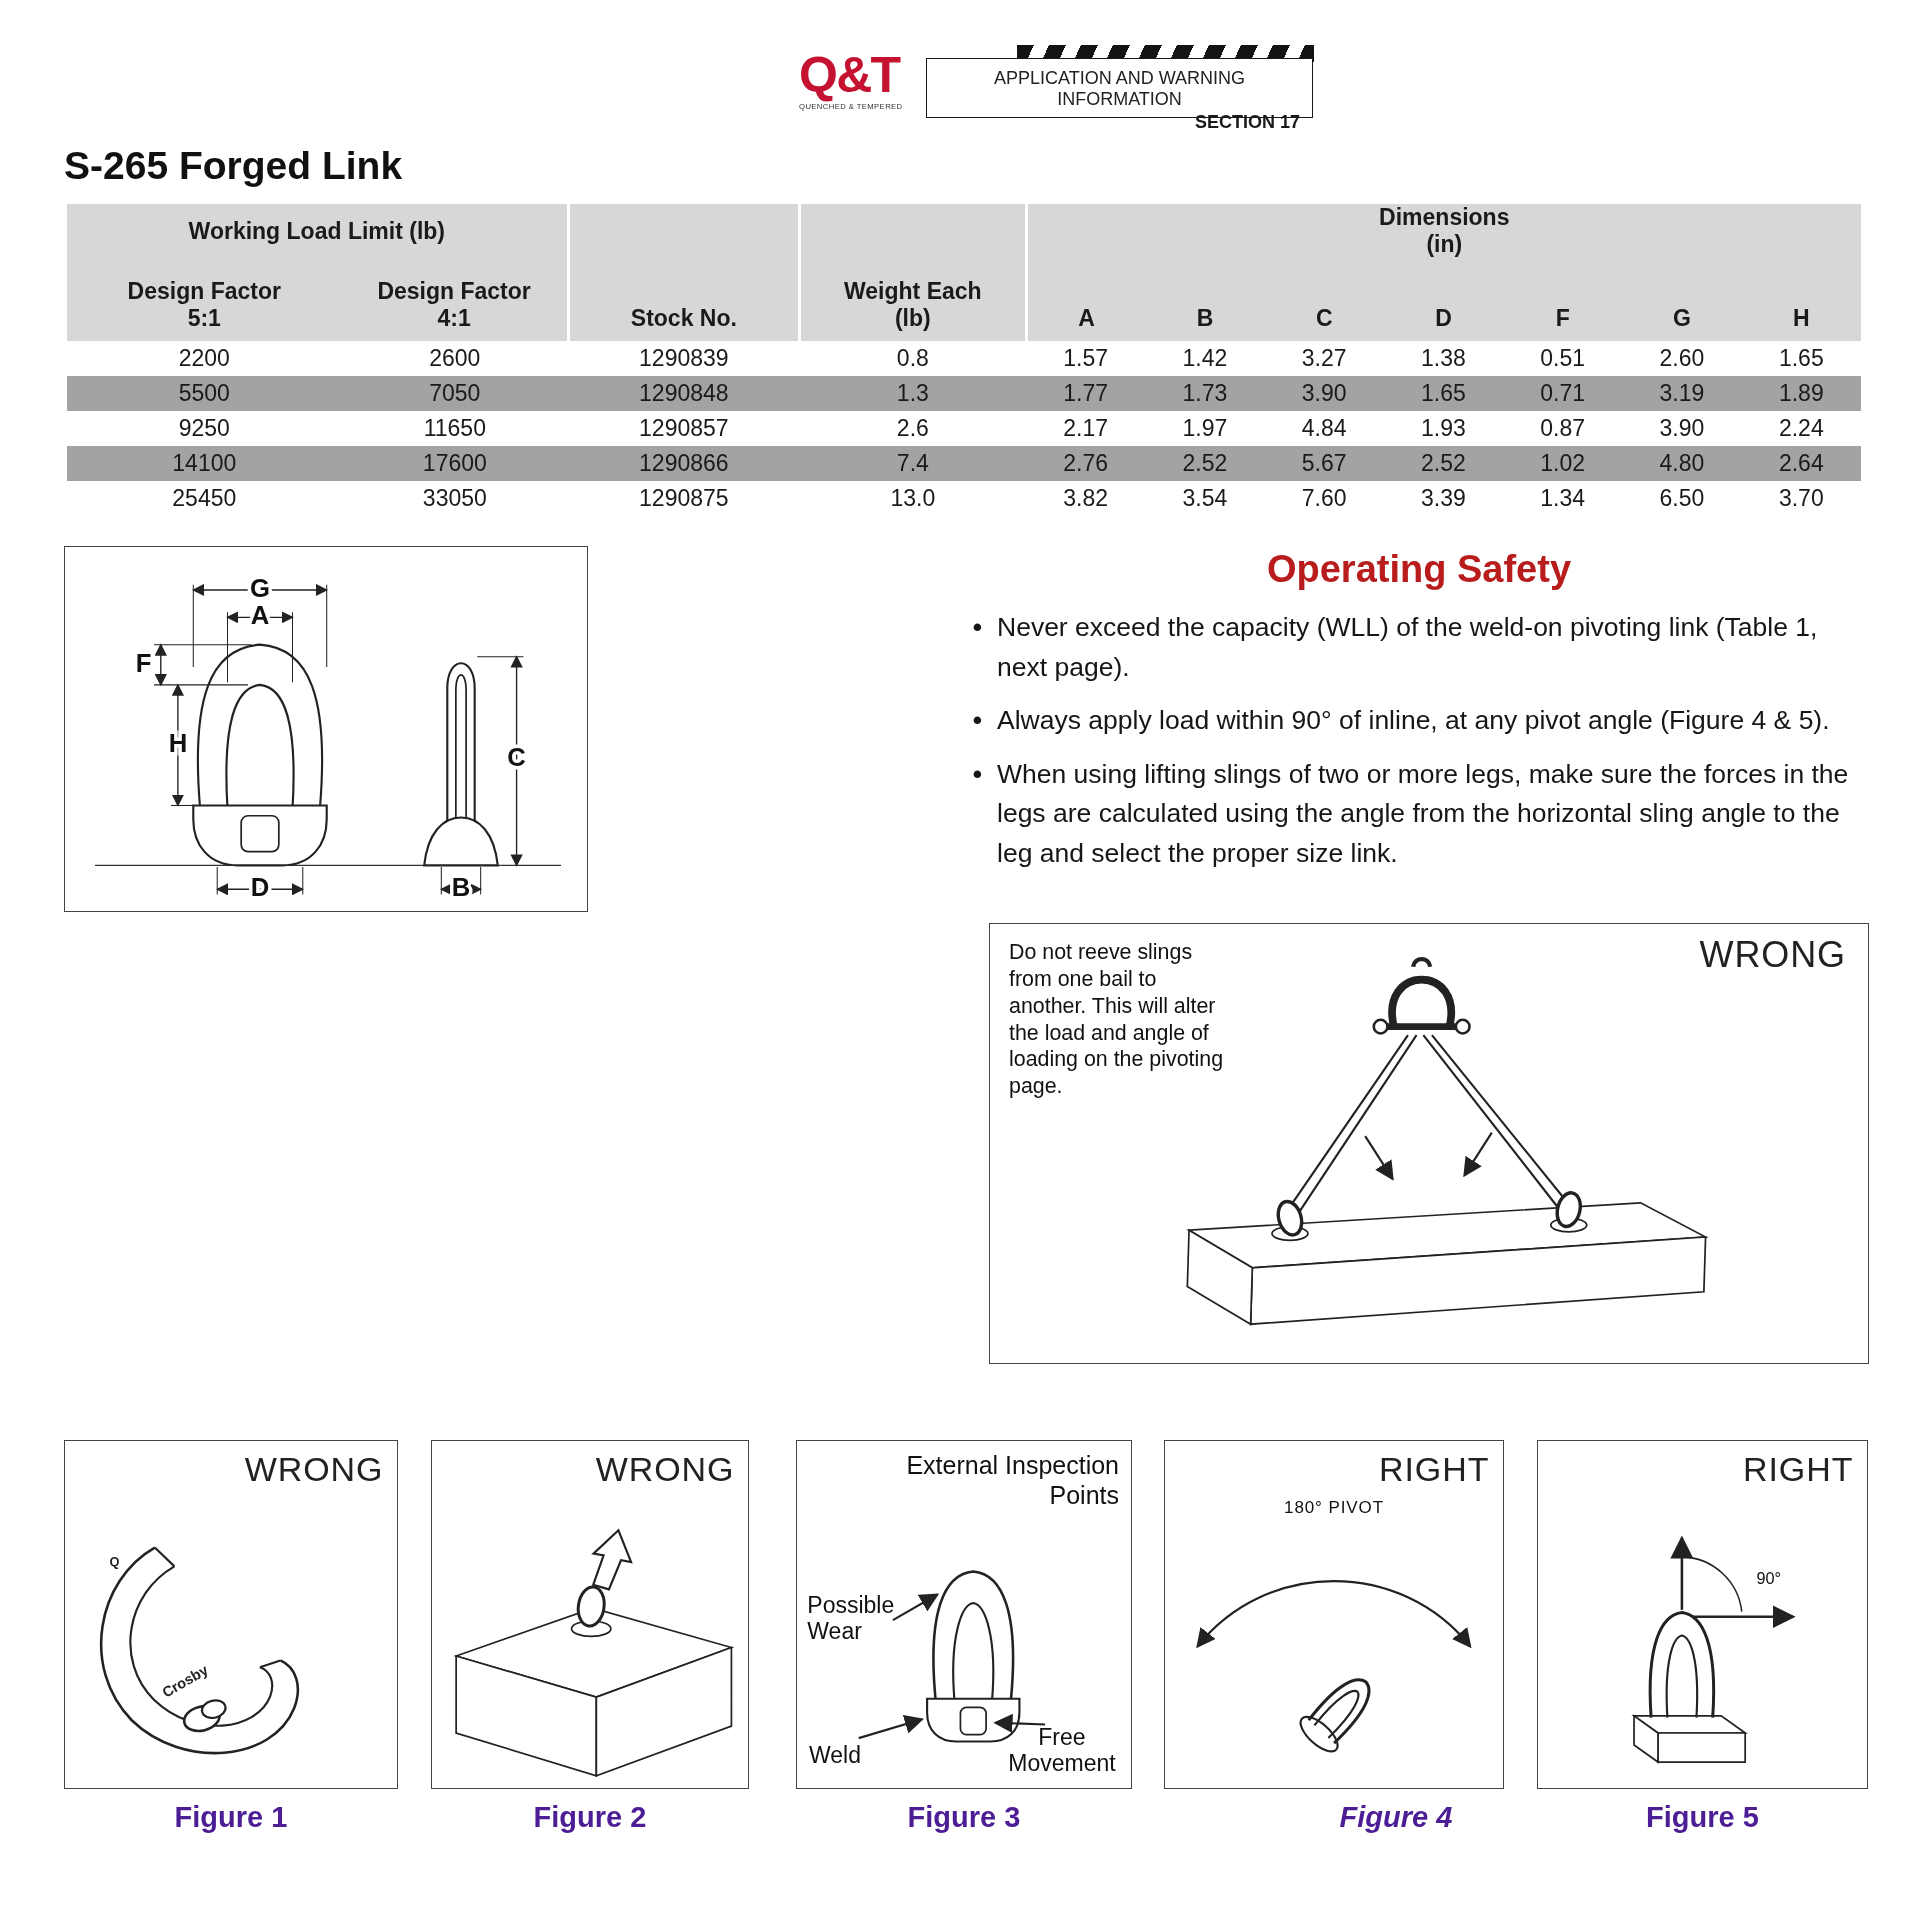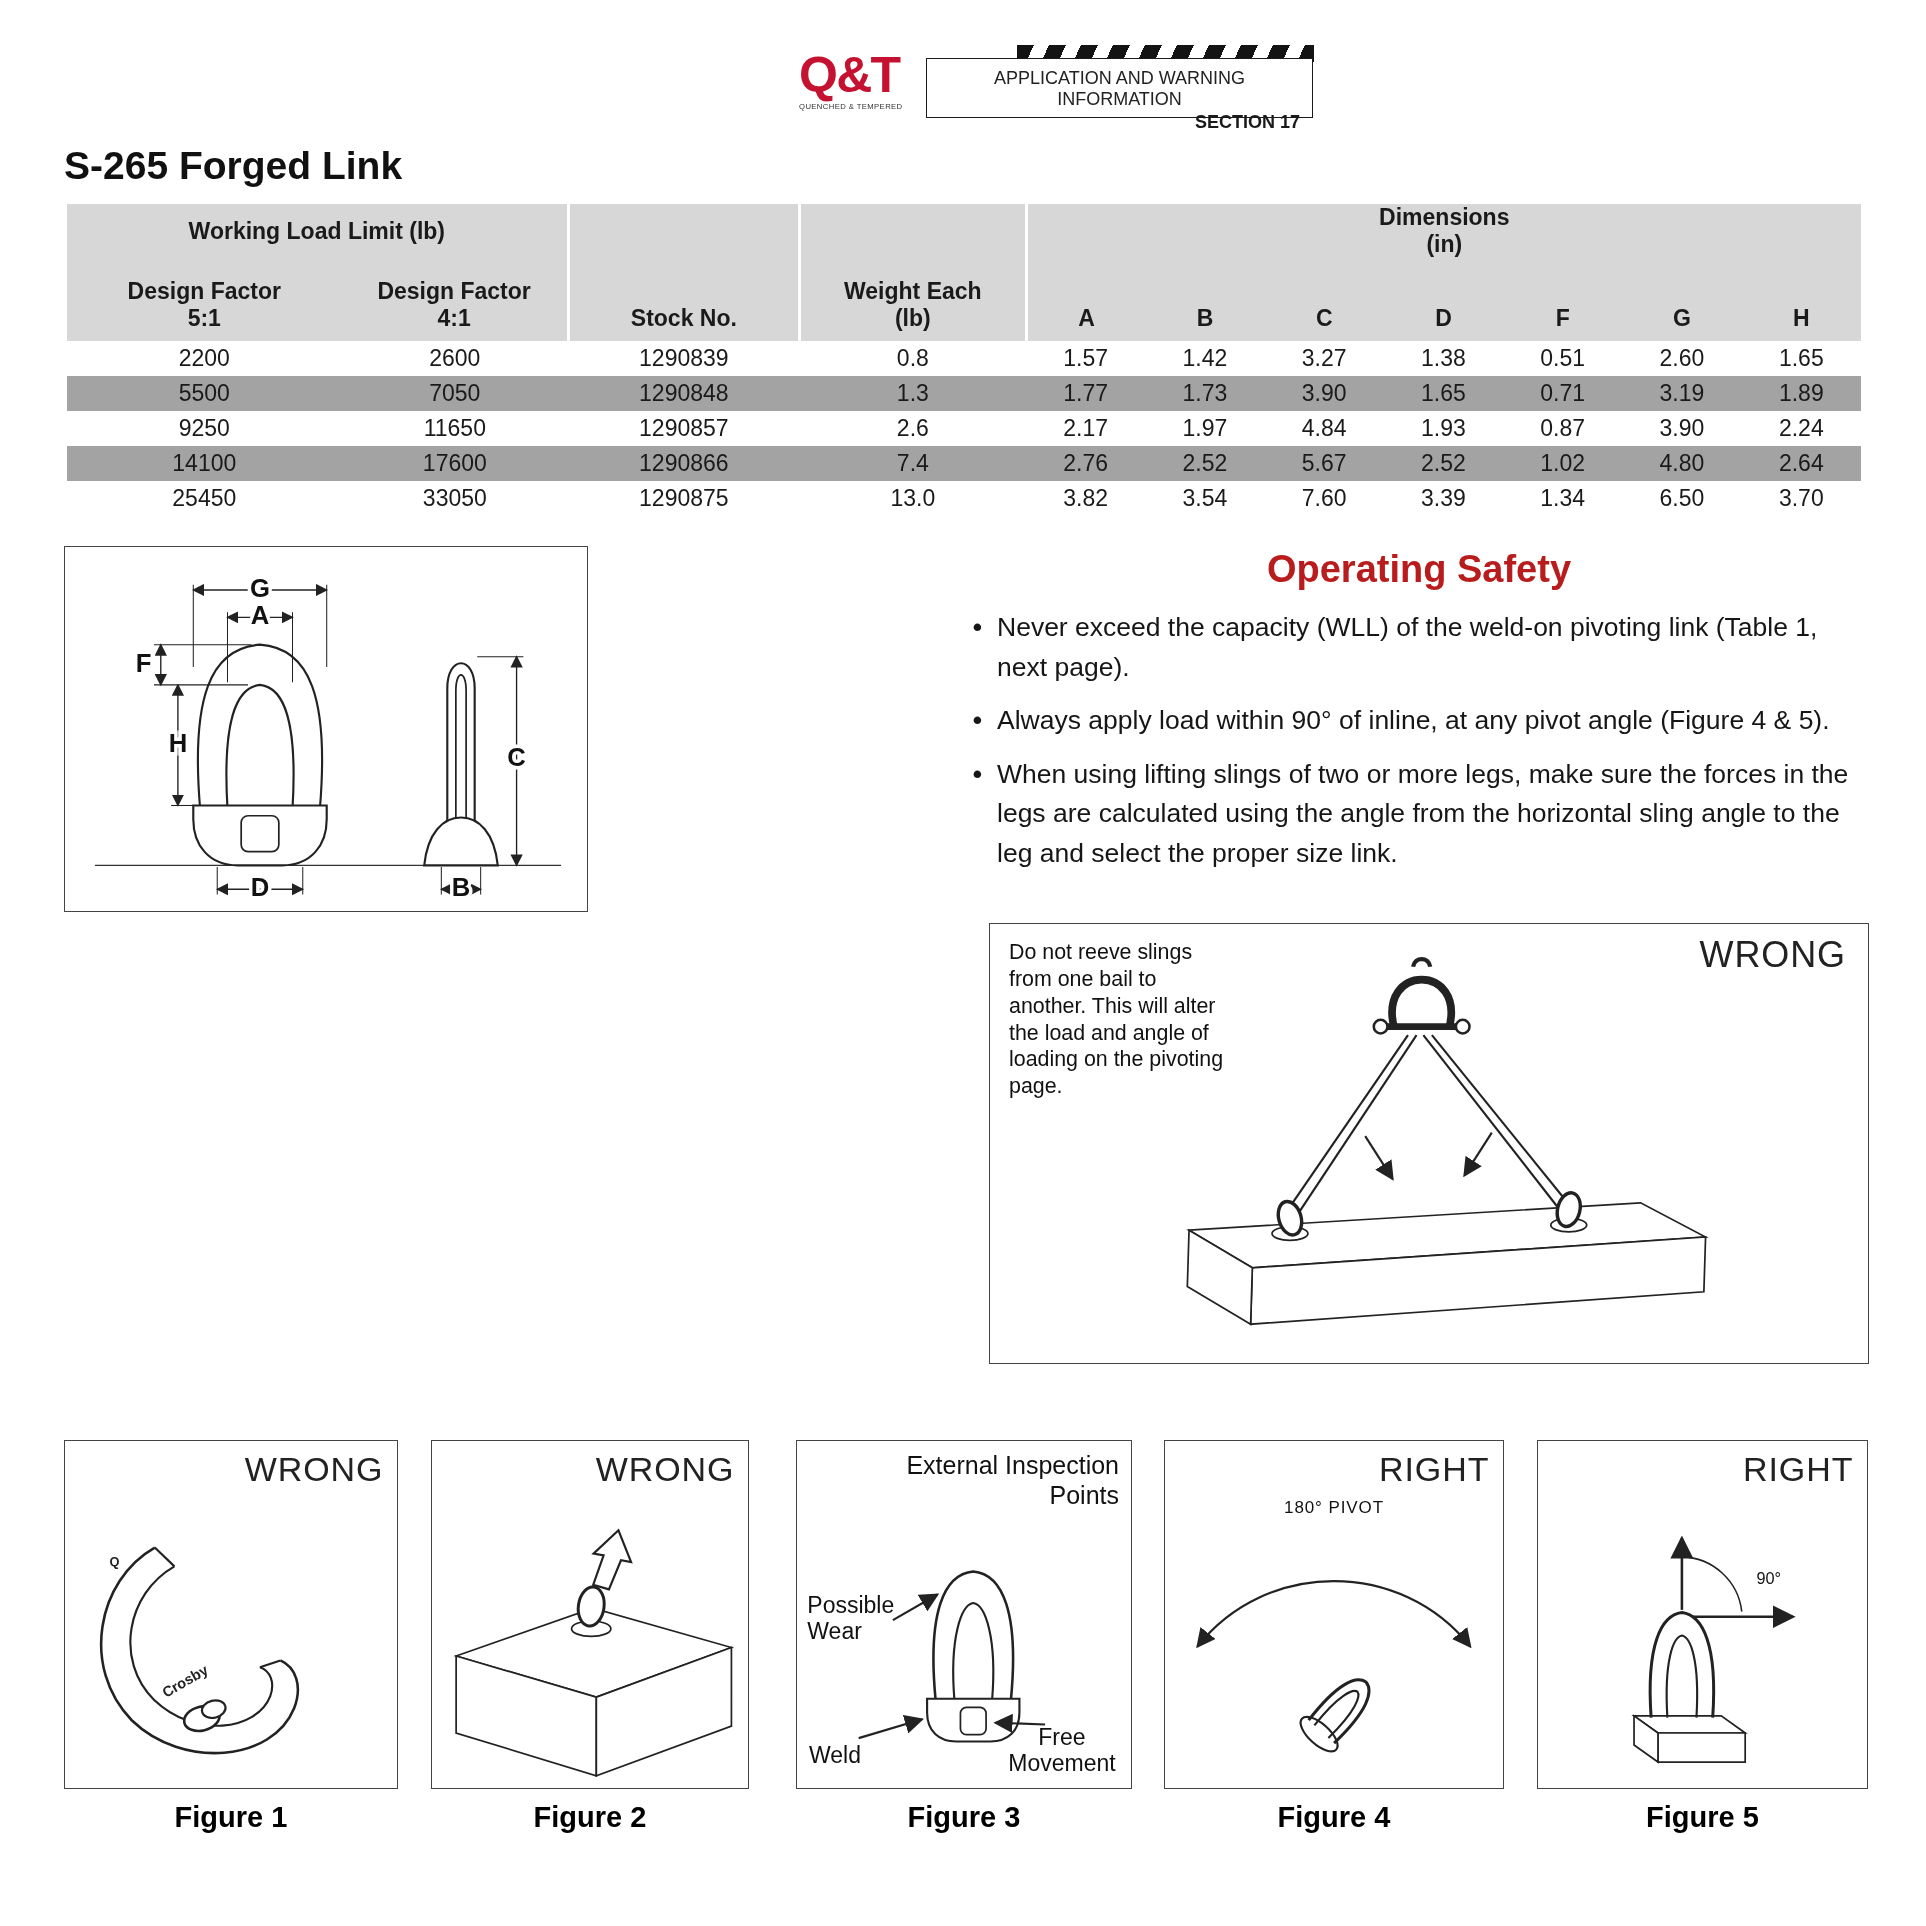--- a/index.html
+++ b/index.html
@@ -29,21 +29,21 @@
   .sep{border-left:3.4px solid #fff;margin-top:44px;}
   tr.alt td{background:#a3a3a3;margin-left:20px;}
 
   
   .dbox{border:1.7px solid #444;box-sizing:border-box;background:#fff;}
   .rbox{border:1.7px solid #444;box-sizing:border-box;background:#fff;}
   .fbox{border:1.7px solid #444;box-sizing:border-box;background:#fff;}
   .rnote{font-size:21.4px;line-height:1.25;color:#111;}
   .wrong-label{font-size:36px;color:#222;letter-spacing:0.9px;}
   .fig-label{font-size:34px;color:#222;letter-spacing:0.9px;}
-  .fig-caption{font-size:29px;font-weight:bold;text-align:center;color:#000000;}
+  .fig-caption{font-size:29px;font-weight:bold;text-align:center;color:#4c1d95;}
   .fig3-title{font-size:25px;text-align:right;line-height:1.2;color:#111;}
   .fig-ann{font-size:23px;line-height:1.15;color:#111;}
   .fig-small{font-size:17px;color:#111;letter-spacing:0.9px;}
   .fig-tiny{font-size:16.3px;color:#111;}
 
   
   .safety-title{margin:0 0 17px 0;font-size:38px;font-weight:bold;text-align:center;color:#b91c1c;}
   .bullet{position:relative;padding-left:31px;font-size:26.5px;line-height:1.5;margin-bottom:13.7px;color:#161616;}
   .bullet::before{content:"\2022";position:absolute;left:6.8px;top:0;font-weight:bold;}
 
@@ -344,21 +344,21 @@
 
     <g transform="rotate(42 205 225)">
       <ellipse cx="205" cy="262" rx="27" ry="12" fill="#fff" stroke="#222" stroke-width="2.5"></ellipse>
       <path d="M185,258 C181,204 191,182 205,180 C219,182 229,204 225,258" fill="none" stroke="#222" stroke-width="3.5"></path>
       <path d="M194,258 C191,212 199,196 205,195 C211,196 219,212 216,258" fill="none" stroke="#222" stroke-width="2.5"></path>
     </g>
   </svg>
   <div class="abs fig-label" style="right:13.7px;top:8.6px;">RIGHT</div>
   <div class="abs fig-small" style="left:0;right:0;top:57px;text-align:center;">180° PIVOT</div>
 </div>
-<div class="abs fig-caption" style="left:1164px;top:1801px;width:340px;">Figure 4</div>
+<div class="abs fig-caption" style="left:1226px;top:1801px;width:340px;font-style:italic;">Figure 4</div>
 
 <div class="abs fbox" style="left:1537px;top:1440px;width:331px;height:349px;">
   <svg class="abs" style="left:0;top:68px;" width="328" height="277" viewBox="0 0 383 324">
     <defs>
       <marker id="ar-f5" markerWidth="9" markerHeight="9" refX="8" refY="4.5" orient="auto-start-reverse">
         <path d="M0,0 L9,4.5 L0,9 Z" fill="#222"></path>
       </marker>
     </defs>
 
     <polygon points="112,242 214,242 242,262 140,262" fill="#fff" stroke="#222" stroke-width="2"></polygon>

